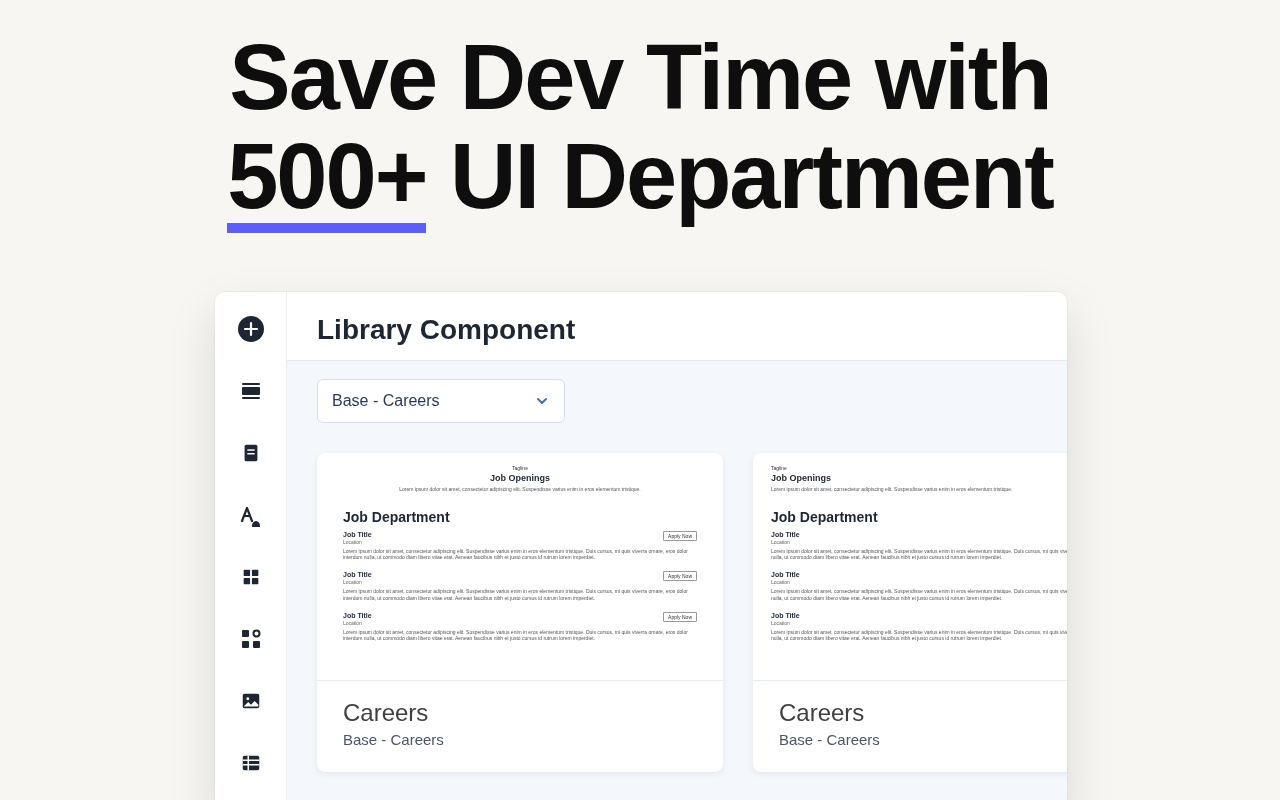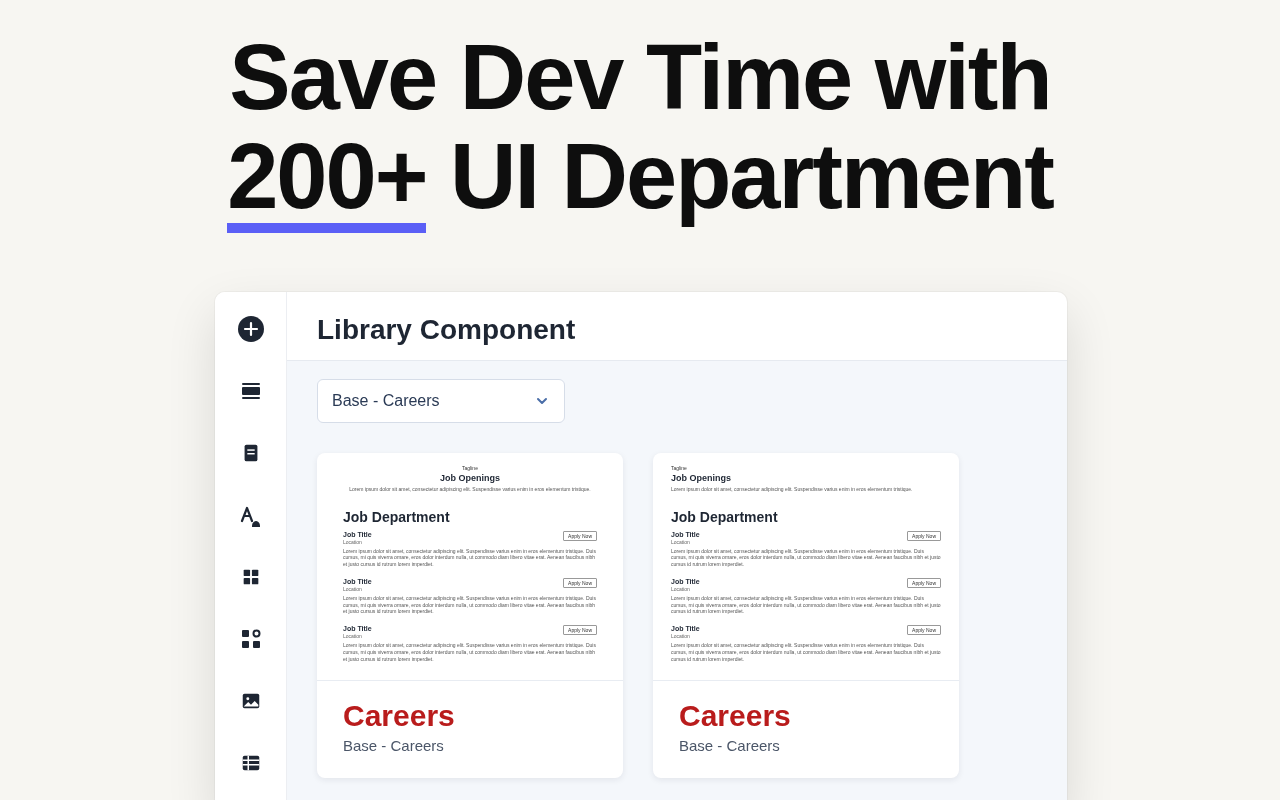--- a/index.html
+++ b/index.html
@@ -120,21 +120,21 @@
     cursor: pointer;
   }
   .dropdown svg { color: #4a6ea8; }
 
   .cards-row {
     display: flex;
     gap: 30px;
     margin-top: 30px;
   }
   .card {
-    width: 306px;
+    width: 406px;
     background: #fff;
     border-radius: 8px;
     box-shadow: 0 2px 6px rgba(20,30,50,0.08);
     overflow: hidden;
     cursor: pointer;
     flex-shrink: 0;
   }
   .preview {
     height: 228px;
     padding: 12px 26px 8px 26px;
@@ -162,37 +162,37 @@
     white-space:nowrap;
     color:#333;
     background:#fff;
   }
   .job-desc { font-size:5px; color:#555; line-height:1.35; margin-top:3px; }
 
   .card-footer {
     padding: 18px 26px 24px 26px;
   }
   .card-title {
-    font-size: 30px;
-    font-weight: 700;
-    color: #b91c1c;
+    font-size: 24px;
+    font-weight: 400;
+    color: #404040;
   }
   .card-sub {
     font-size: 15px;
     color: #4b5668;
     margin-top: 4px;
   }
 </style>
 </head>
 <body>
 
 <div class="hero">
   <h1>
     <span>Save Dev Time with</span><br>
-    <span class="underline-word">200+</span><span> UI Department</span>
+    <span class="underline-word">500+</span><span> UI Department</span>
   </h1>
 </div>
 
 <div class="app-window">
   <div class="rail">
 
     <div class="icn icn-add">
       <svg width="16" height="16" viewBox="0 0 16 16">
           <path d="M8 2v12M2 8h12" stroke="#fff" stroke-width="2.2" stroke-linecap="round"></path>
         </svg>

